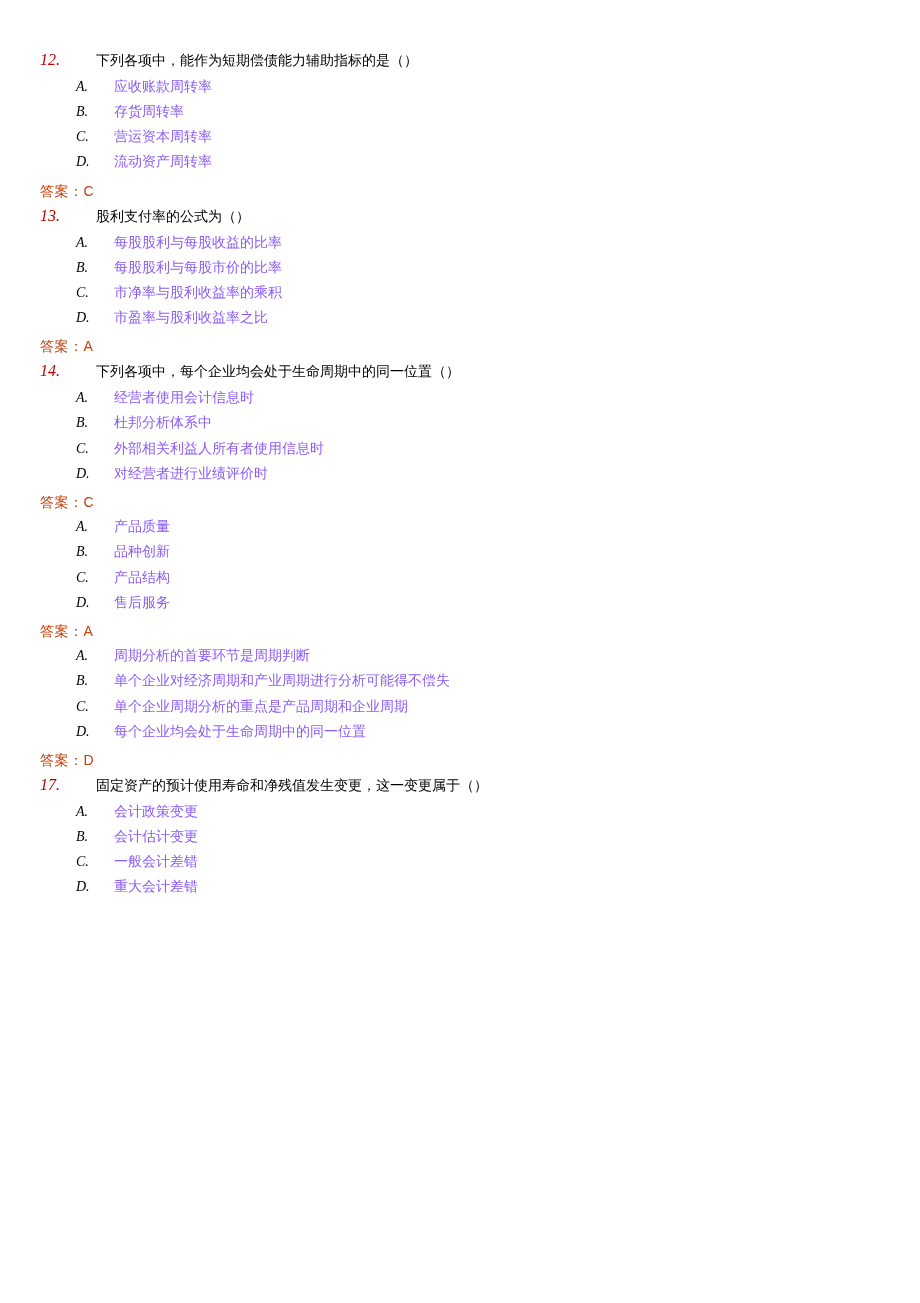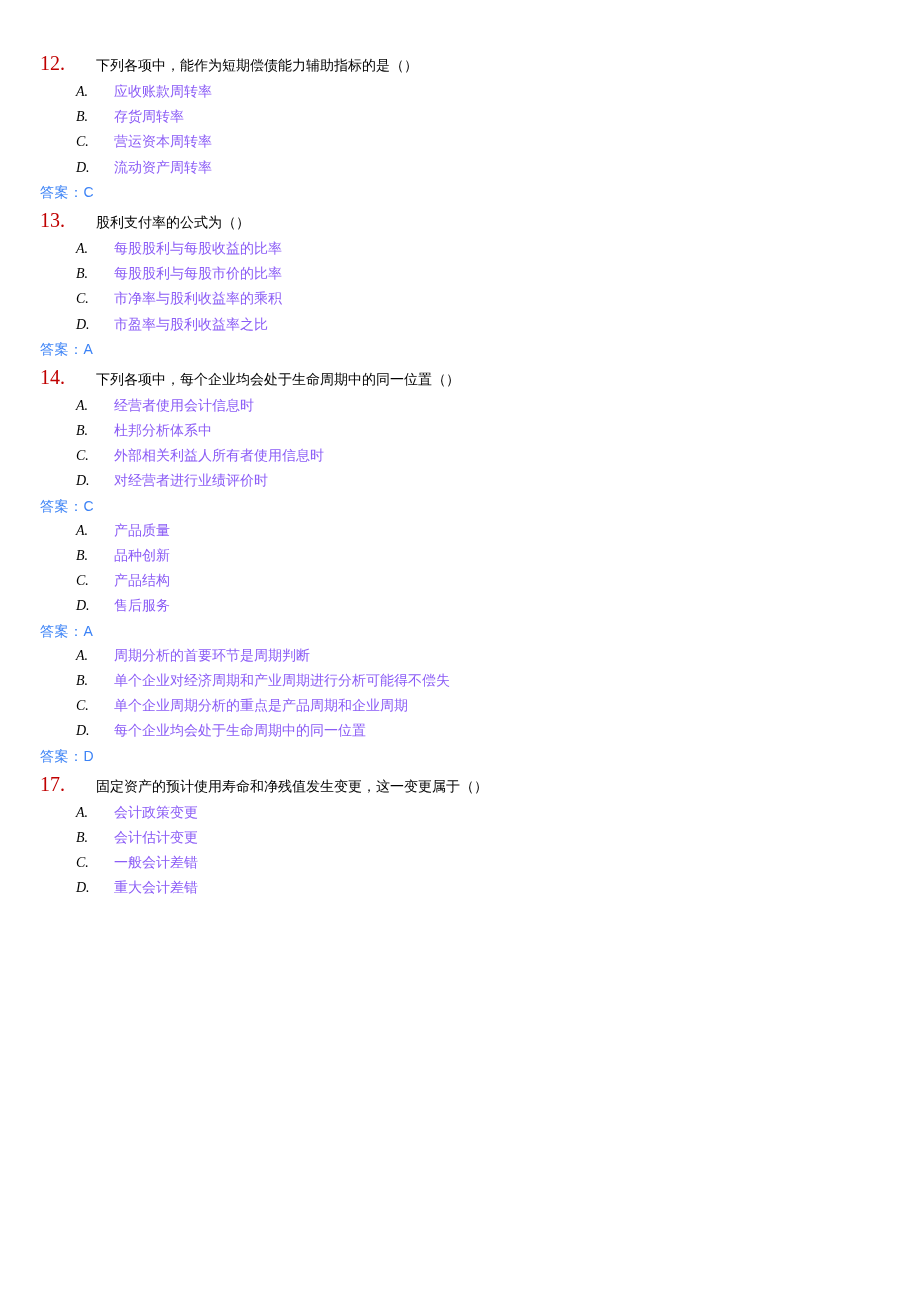--- a/index.html
+++ b/index.html
@@ -16,25 +16,26 @@
   .question {
     margin-bottom: 4px;
   }
   .q-header {
     display: flex;
     align-items: baseline;
     margin-bottom: 6px;
   }
   .q-number {
     color: #c00000;
+    font-style: italic;
     font-weight: normal;
     width: 56px;
     flex-shrink: 0;
     font-family: "Times New Roman", serif;
-    font-size: 20px;
+    font-size: 16px;
   }
   .q-text {
     color: #000;
   }
   .option {
     display: flex;
     align-items: baseline;
     margin-bottom: 6px;
     padding-left: 36px;
   }
@@ -42,23 +43,23 @@
     font-style: italic;
     font-family: "Times New Roman", serif;
     width: 38px;
     flex-shrink: 0;
     font-size: 14px;
   }
   .opt-text {
     color: #8b5cf6;
   }
   .answer {
-    color: #3b82f6;
+    color: #c2410c;
     margin-bottom: 6px;
-    margin-top: 2px;
+    margin-top: 10px;
     letter-spacing: 0.5px;
   }
 </style>
 </head>
 <body>
 
 <div id="content">
     <div class="question">
       <div class="q-header">
         <span class="q-number">12.</span>

